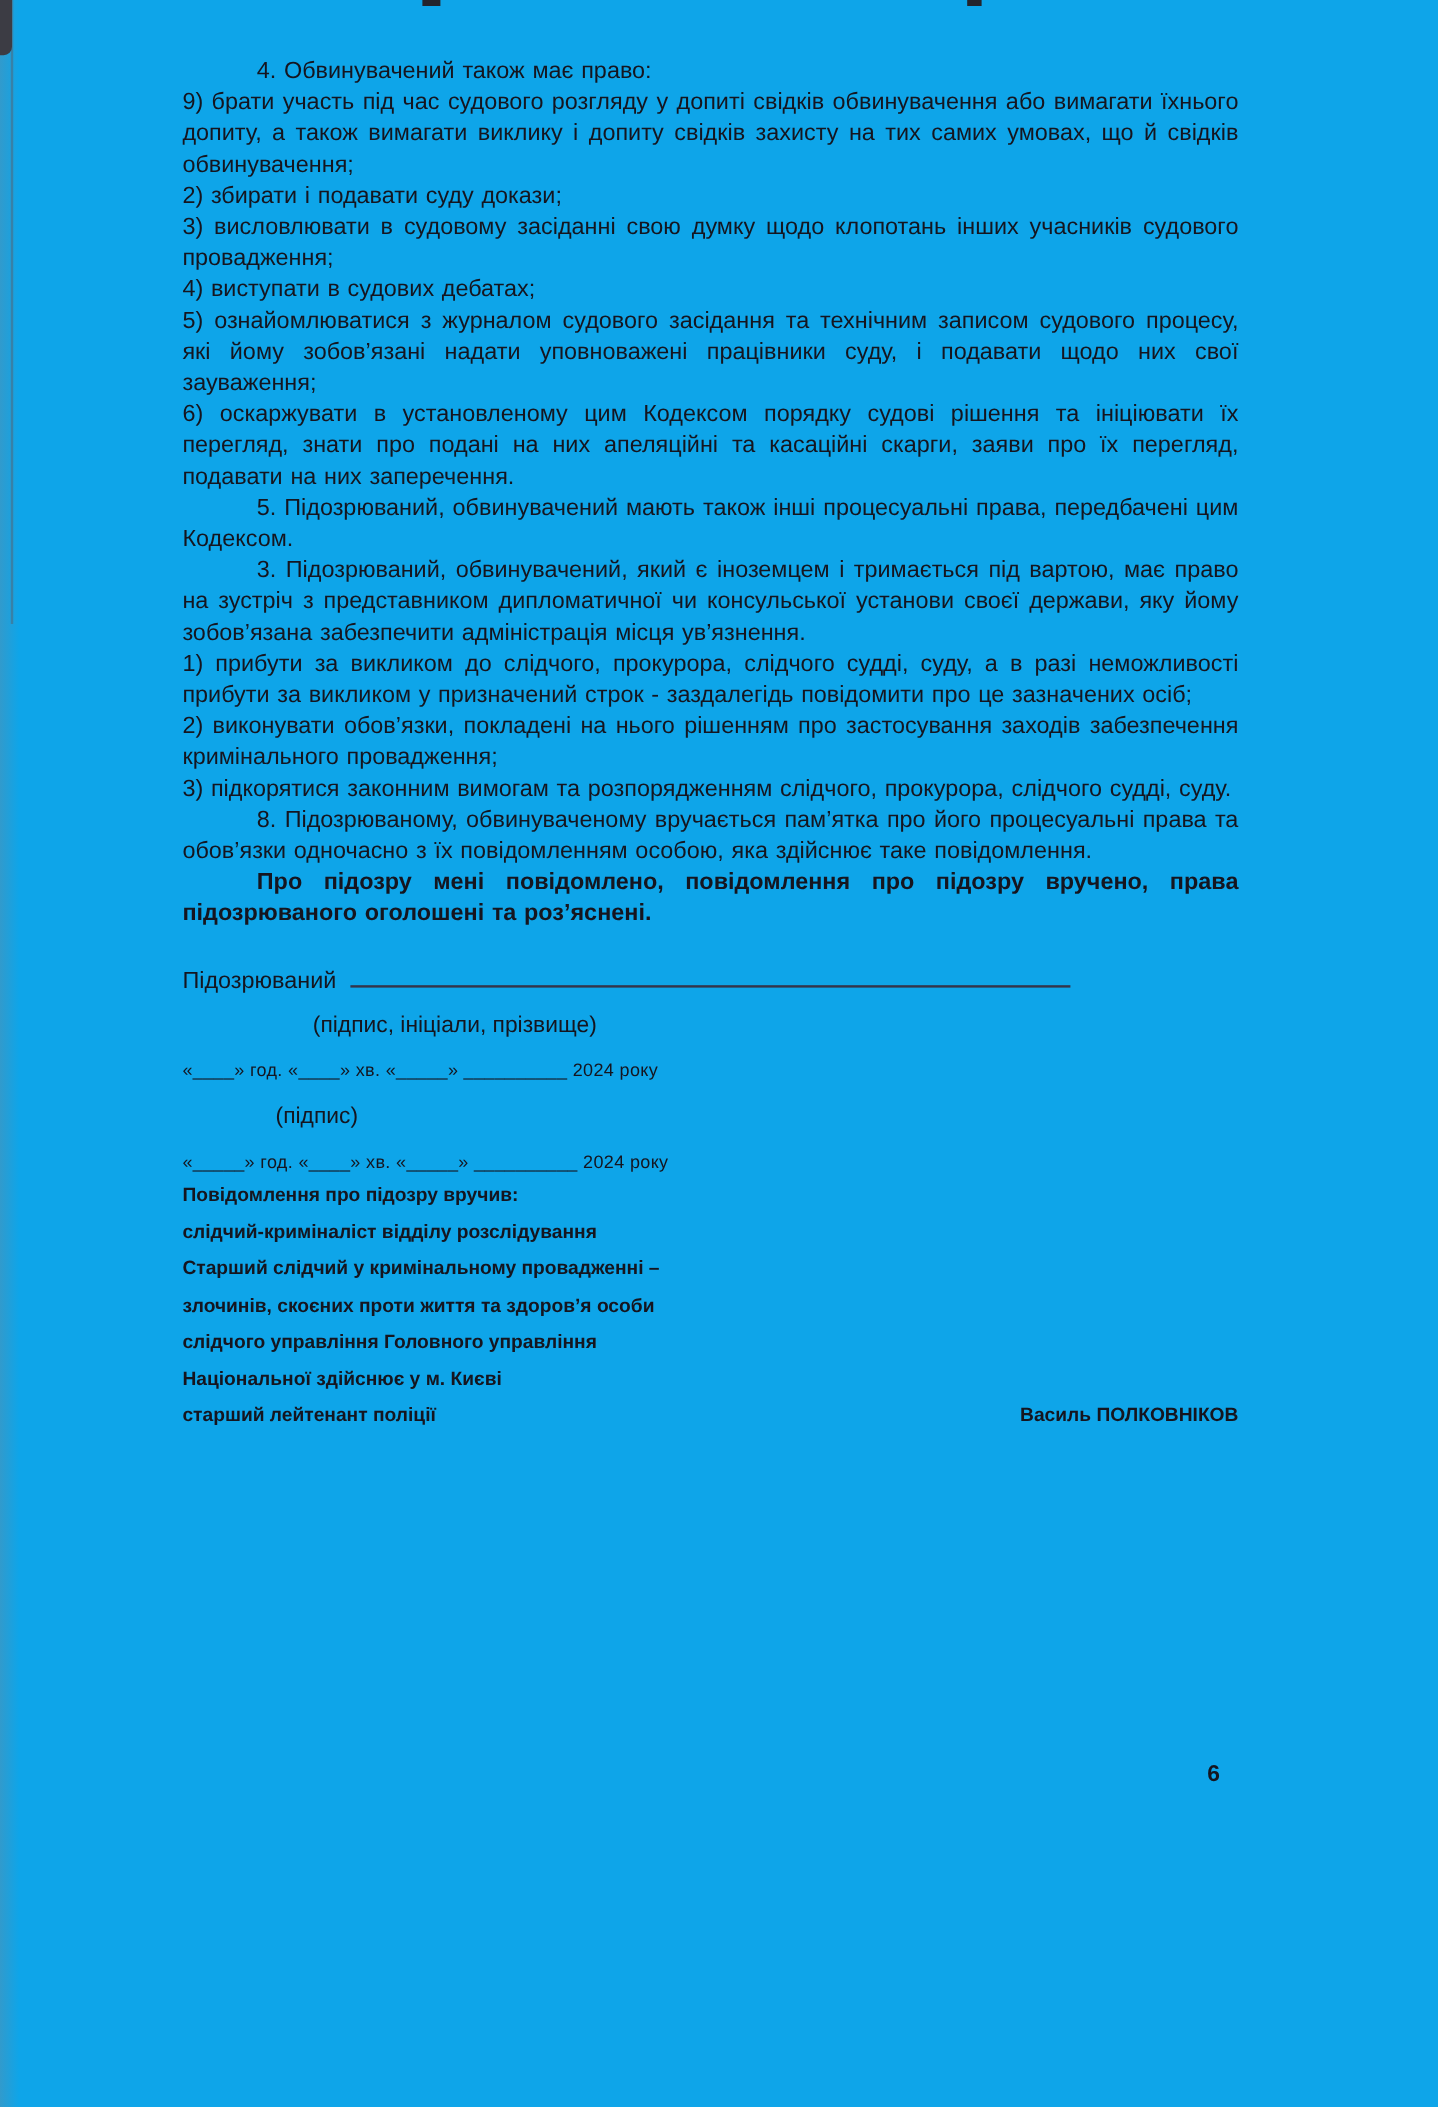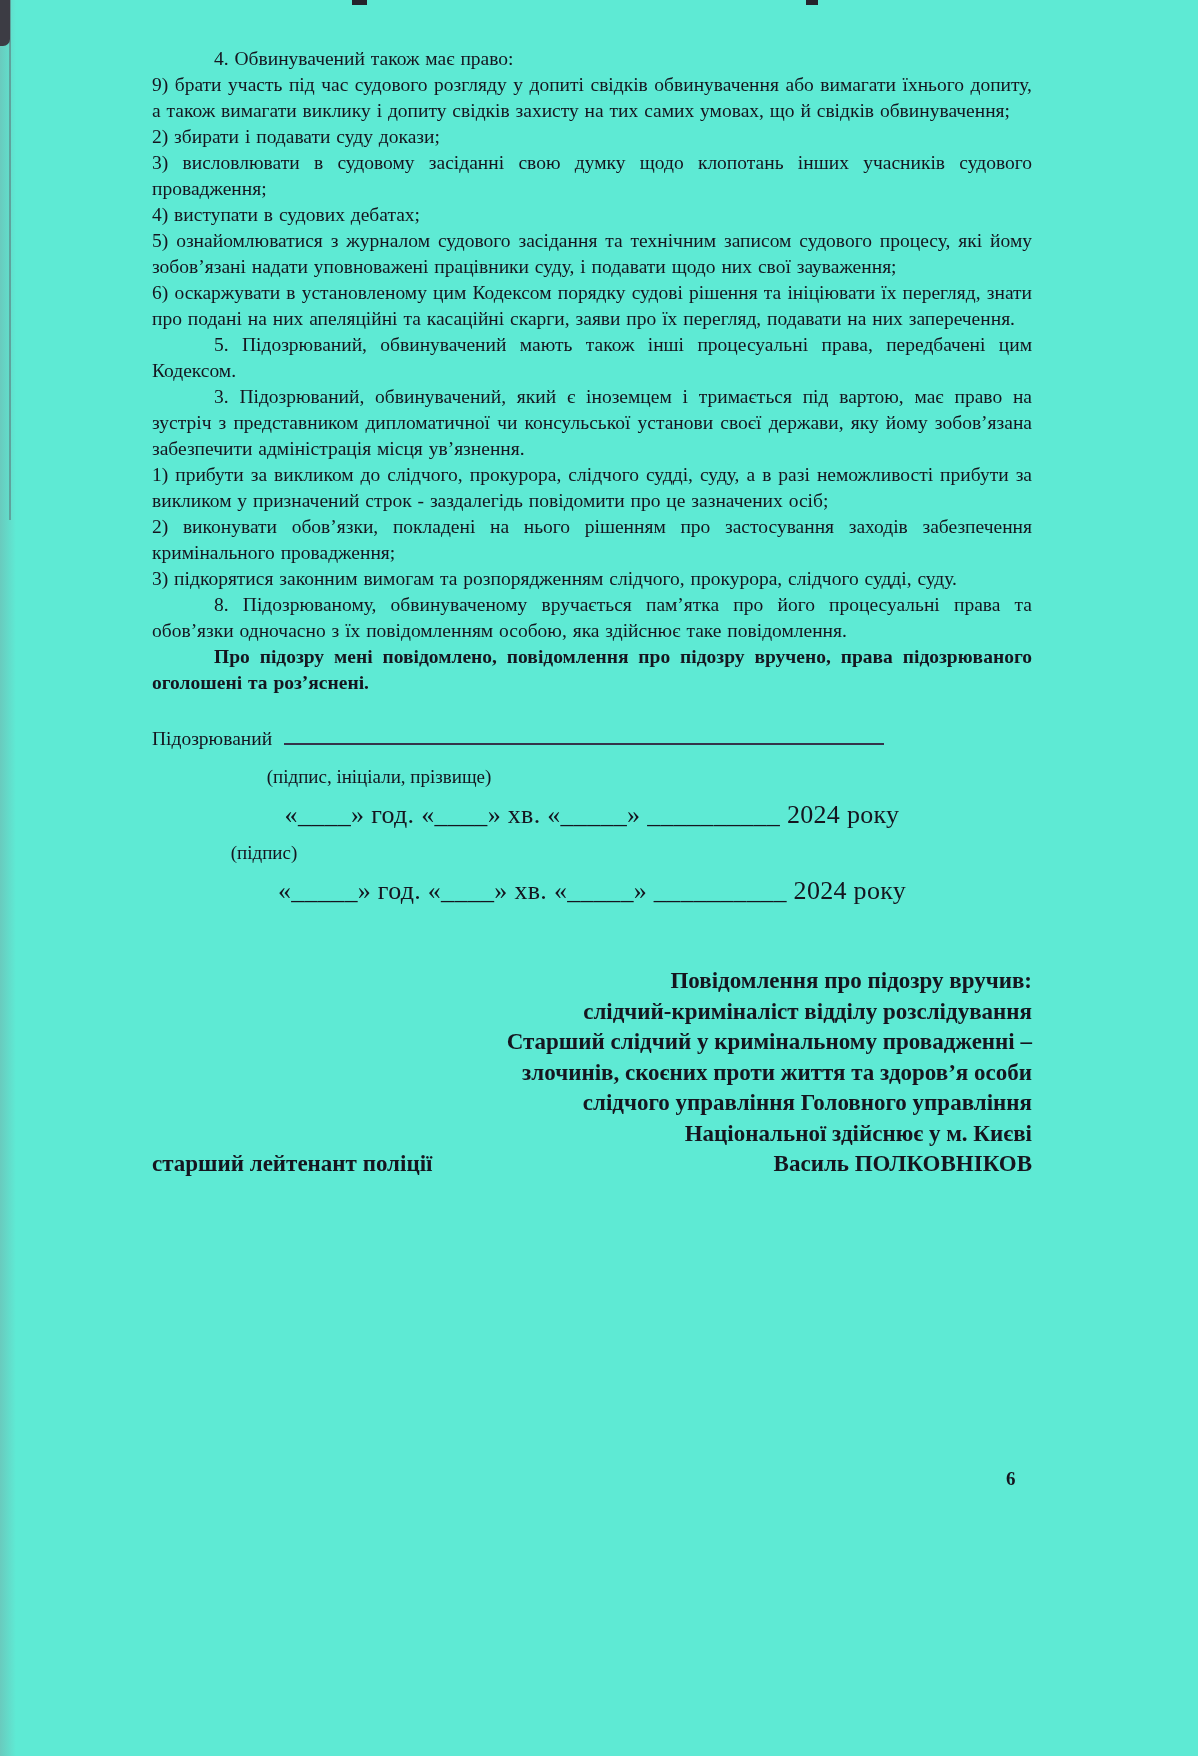--- a/index.html
+++ b/index.html
@@ -1,21 +1,21 @@
 <!DOCTYPE html>
 <html><head>
 <meta charset="utf-8">
 <style>
   html, body { margin: 0; padding: 0; background: #ffffff; }
   .page {
     position: relative;
     width: 1198px;
     height: 1756px;
-    background: #5eead4;
-    font-family: Liberation Serif, serif;
+    background: #0ea5e9;
+    font-family: Liberation Sans, sans-serif;
     color: #15151f;
     overflow: hidden;
   }
   .content {
     position: absolute;
     left: 152px;
     top: 46px;
     width: 880px;
   }
   p.body {
@@ -49,32 +49,29 @@
     margin: 12px;
     font-size: 19px;
     line-height: 26px;
     text-align: center;
   }
   .caption-suspect { margin-left: 230px; width: 430px; }
   .caption-def { margin-left: 240px; width: 200px; }
 
   p.dateline {
     margin: 0;
-    font-size: 26px;
+    font-size: 15px;
     line-height: 26px;
     letter-spacing: 0.3px;
-    text-align: center;
   }
 
   .footer {
-    margin-top: 62px;
     font-weight: bold;
-    font-size: 23px;
+    font-size: 16px;
     line-height: 30.5px;
-    text-align: right;
   }
   .footer p { margin: 0; }
   .footer-last {
     display: flex;
     justify-content: space-between;
     align-items: baseline;
   }
 
   .page-number {
     position: absolute;

